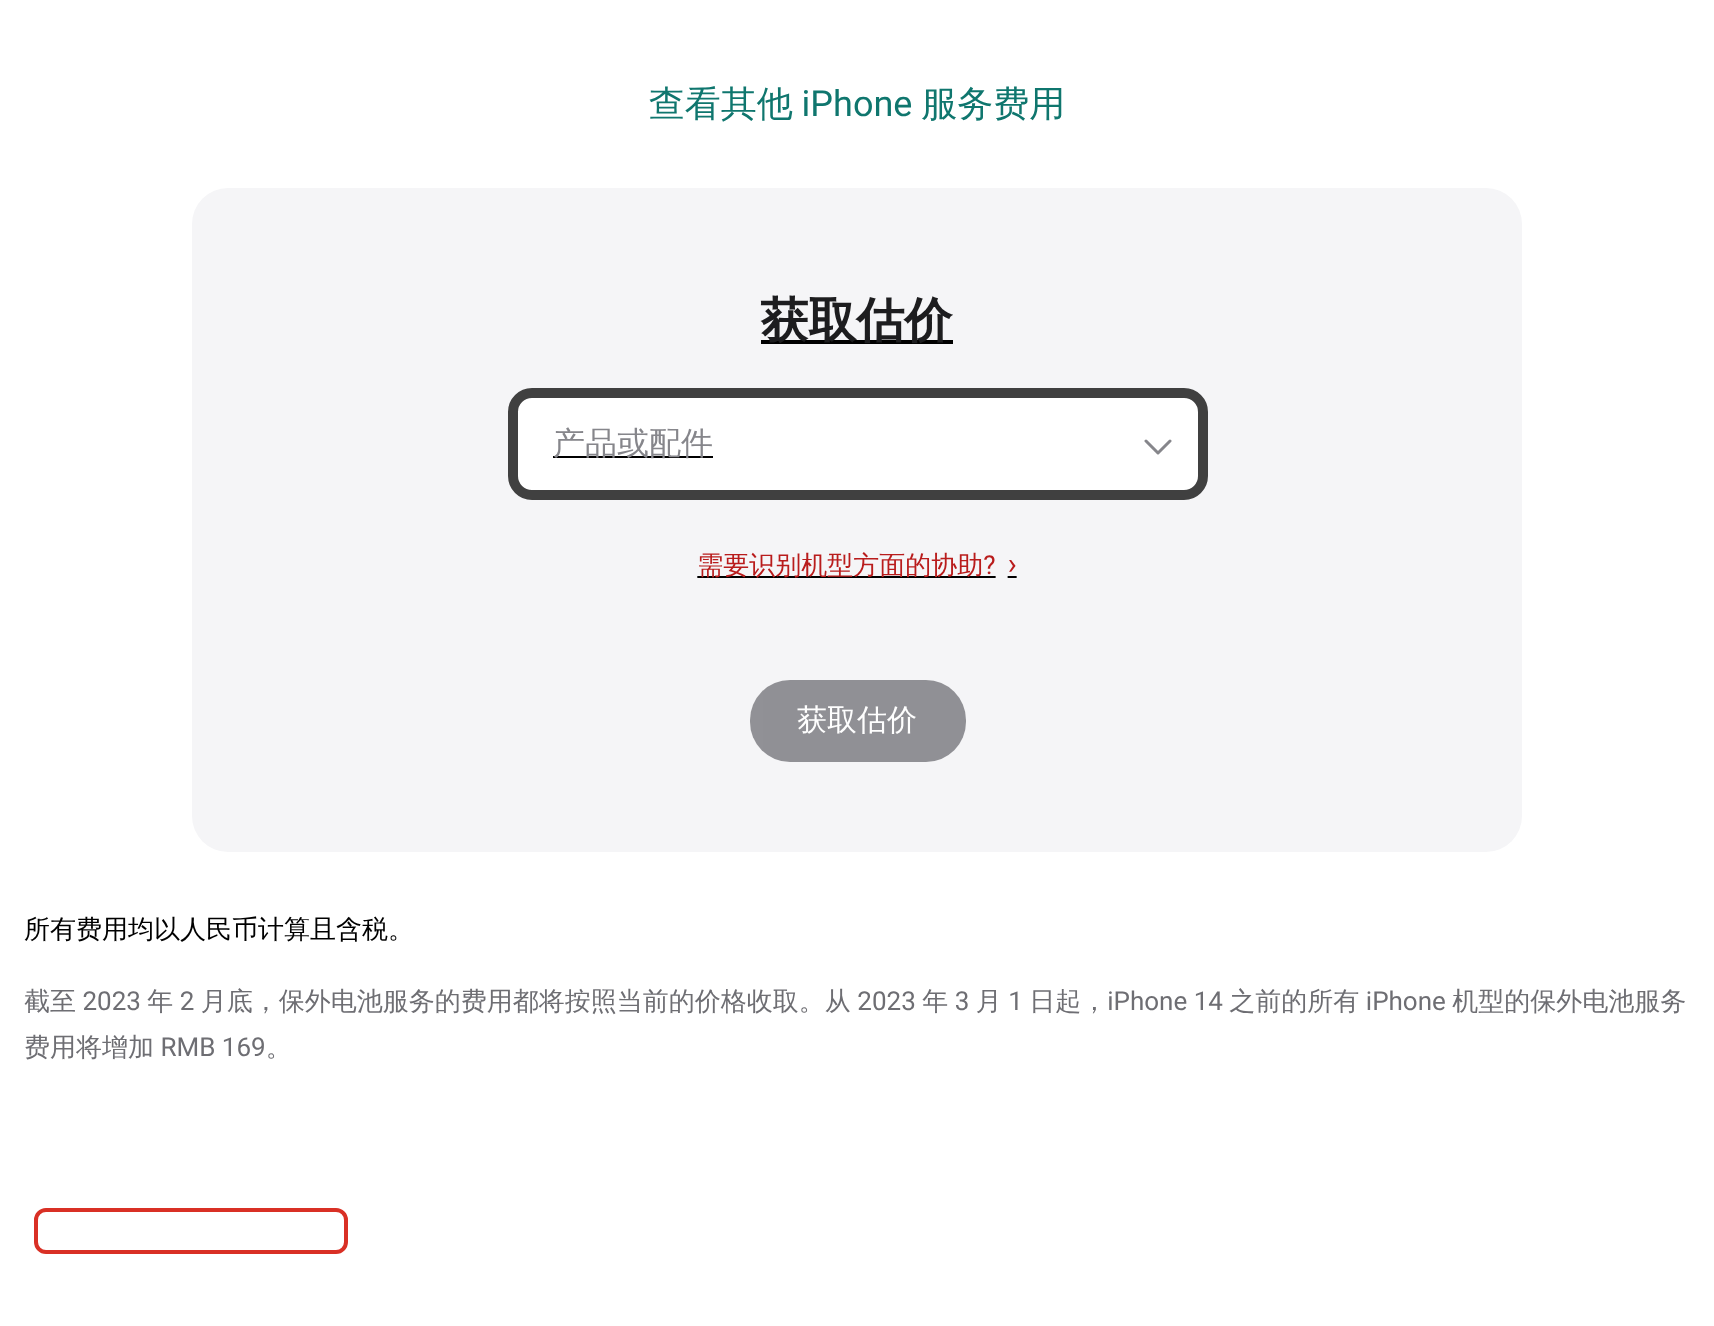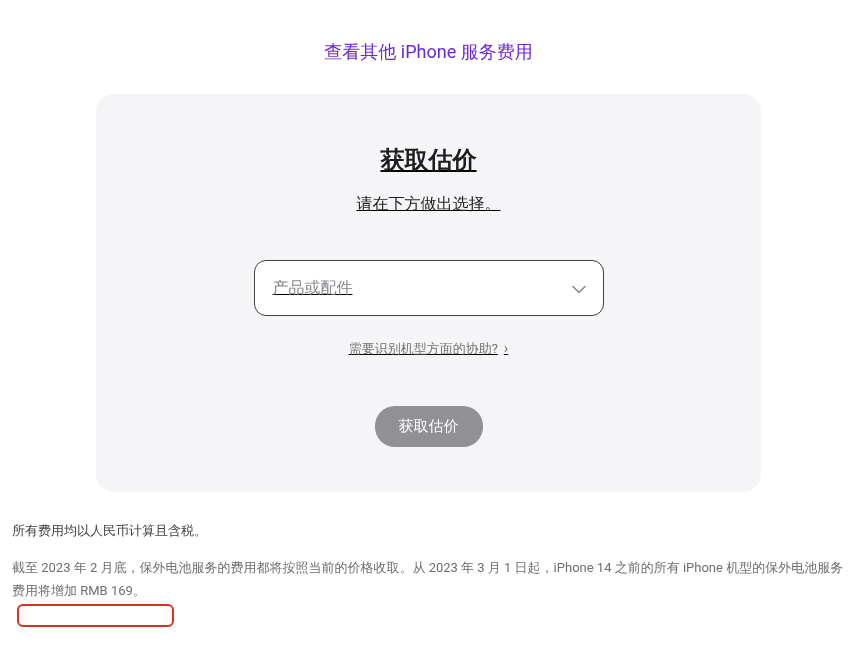--- a/index.html
+++ b/index.html
@@ -16,21 +16,21 @@
     }
     .container {
       width: 100%;
       padding: 0 10px;
     }
     .top-link {
       text-align: center;
       padding: 40px 0 30px;
     }
     .top-link a {
-      color: #6d28d9;
+      color: #0f766e;
       font-size: 18px;
       text-decoration: none;
     }
     .card {
       background: #f5f5f7;
       border-radius: 18px;
       width: 665px;
       margin: 0 auto;
       padding: 50px 40px 45px;
       text-align: center;
@@ -48,21 +48,21 @@
       margin-bottom: 45px;
     }
     .select-wrapper {
       position: relative;
       width: 350px;
       margin: 0 auto 22px;
     }
     .select-field {
       width: 100%;
       height: 56px;
-      border: 1px solid #404040;
+      border: 5px solid #404040;
       border-radius: 12px;
       background: #ffffff;
       padding: 0 40px 0 18px;
       font-size: 16px;
       color: #86868b;
       text-align: left;
       cursor: pointer;
       appearance: none;
       display: flex;
       align-items: center;
@@ -73,21 +73,21 @@
       top: 50%;
       transform: translateY(-50%);
       pointer-events: none;
       color: #86868b;
     }
     .help-link {
       margin-top: 16px;
       margin-bottom: 48px;
     }
     .help-link a {
-      color: #737373;
+      color: #b91c1c;
       font-size: 13px;
       text-decoration: none;
     }
     .help-link a::after {
       content: "›";
       margin-left: 6px;
       font-size: 15px;
     }
     .submit-btn {
       display: inline-block;
@@ -96,21 +96,21 @@
       border: none;
       border-radius: 20px;
       padding: 11px 24px;
       font-size: 15px;
       cursor: not-allowed;
       opacity: 0.9;
     }
     .footer-note {
       margin: 30px 0 16px;
       font-size: 13px;
-      color: #404040;
+      color: #000000;
       padding: 0 2px;
     }
     .footer-text {
       font-size: 13px;
       color: #6e6e73;
       line-height: 1.8;
       padding: 0 2px;
       position: relative;
     }
     .red-outline {
@@ -126,21 +126,20 @@
 </head>
 <body>
 
 <div class="container">
   <div class="top-link">
     <a href="#">查看其他 iPhone 服务费用</a>
   </div>
 
   <div class="card">
     <h2 class="card-title">获取估价</h2>
-    <p class="card-subtitle">请在下方做出选择。</p>
 
     <div class="select-wrapper">
       <div class="select-field">
         <span>产品或配件</span>
       </div>
       <span class="chevron">
         <svg width="14" height="8" viewBox="0 0 14 8" fill="none">
             <path d="M1 1L7 7L13 1" stroke="#86868b" stroke-width="1.5" stroke-linecap="round" stroke-linejoin="round"></path>
           </svg>
       </span>

